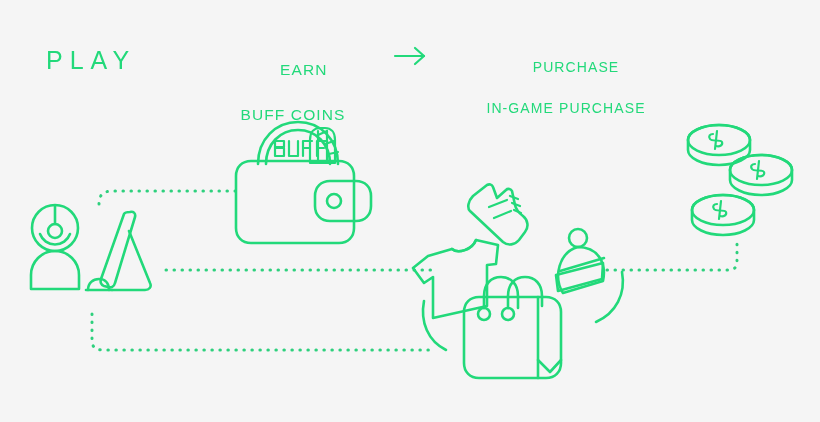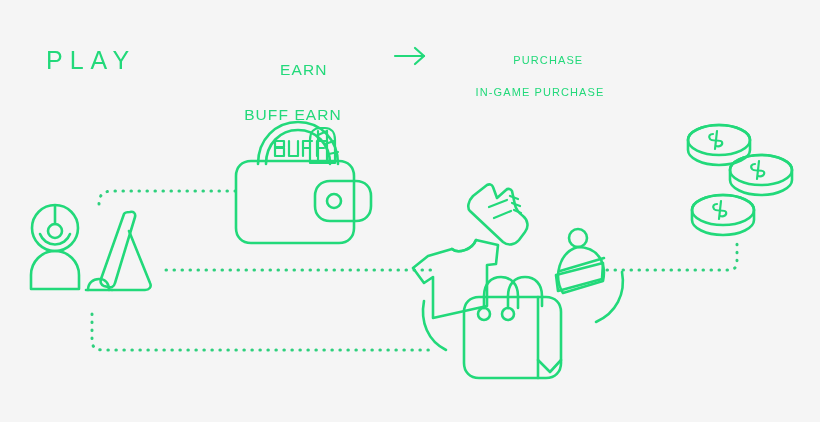--- a/index.html
+++ b/index.html
@@ -45,38 +45,38 @@
     font-weight: 400;
   }
   .label-earn {
     left: 208px;
     top: 37px;
     width: 170px;
     font-size: 15.5px;
     letter-spacing: 1.1px;
   }
   .label-purchase {
-    left: 430px;
+    left: 456px;
     top: 37px;
     width: 220px;
-    font-size: 11px;
+    font-size: 14px;
     letter-spacing: 1.1px;
   }
   .label-line2 { display: block; }
 </style>
 </head>
 <body>
 
 <div id="infographic">
 
   <div class="label label-play">PLAY</div>
 
   <div class="label label-earn">
     <span>EARN</span>
-    <span class="label-line2">BUFF EARN</span>
+    <span class="label-line2">BUFF COINS</span>
   </div>
 
   <div class="label label-purchase">
     <span>PURCHASE</span>
     <span class="label-line2">IN-GAME PURCHASE</span>
   </div>
 
   <svg class="stage-svg" viewBox="0 0 820 422">
     <defs>
       <style>

